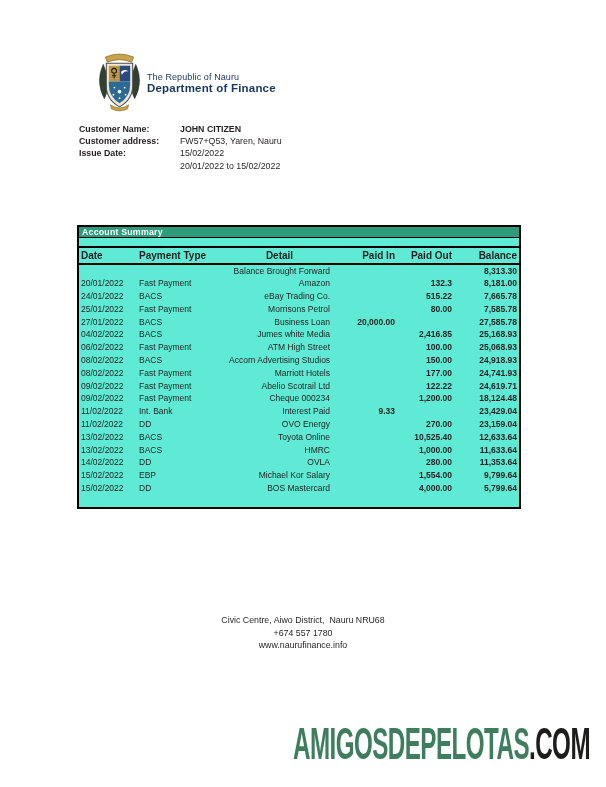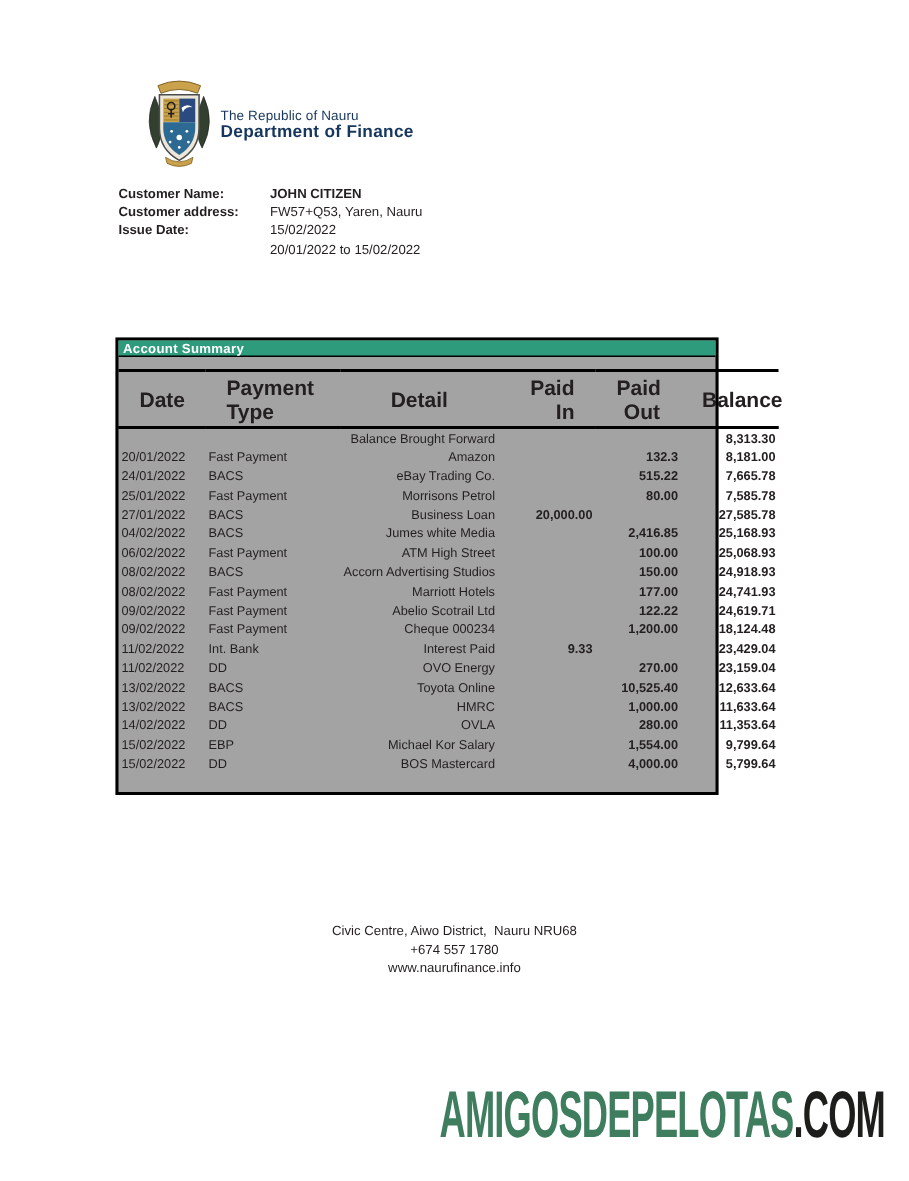--- a/index.html
+++ b/index.html
@@ -23,35 +23,35 @@
 
   
   .customer { position:absolute; left:79px; top:123px; font-size:8.8px; line-height:12.2px; }
   .customer .row { display:flex; }
   .customer .lbl { width:101px; font-weight:bold; }
   .customer .val { }
   .customer .val.strong { font-weight:bold; }
 
   
   .summary {
-    position:absolute; left:77px; top:225px; width:402px;
+    position:absolute; left:77px; top:225px; width:444px;
     border:2px solid #000000;
-    background:#a3a3a3;
+    background:#5eead4;
   }
   .summary-title {
     color:#ffffff; font-weight:bold; font-size:8.8px;
     height:11px; line-height:11px; padding-left:3px;
     border-bottom:1px solid #000000;
     letter-spacing:0.2px;
   }
   .summary-gap { height:8px; }
   table.acct { width:100%; border-collapse:collapse; table-layout:fixed; font-size:8.5px; }
   table.acct thead th {
     border-top:2px solid #000000; border-bottom:2px solid #000000;
-    font-weight:bold; padding:2px 14px; font-size:14px;
+    font-weight:bold; padding:2px 2px; font-size:10px;
   }
   table.acct td { height:12.8px; padding:0 2px; white-space:nowrap; overflow:hidden; }
   .w0{width:58px;} .w1{width:90px;} .w2{width:105px;} .w3{width:65px;} .w4{width:57px;} .w5{width:65px;}
   td.c0,th.c0{ padding-left:3px; text-align:left; }
   td.c1,th.c1{ text-align:left; }
   td.c2{ text-align:right; } th.c2{ text-align:center; }
   td.c3,th.c3,td.c4,th.c4,td.c5,th.c5{ text-align:right; padding-right:3px;font-weight:bold; }
   .summary-bottom { height:13px; }
 
   

